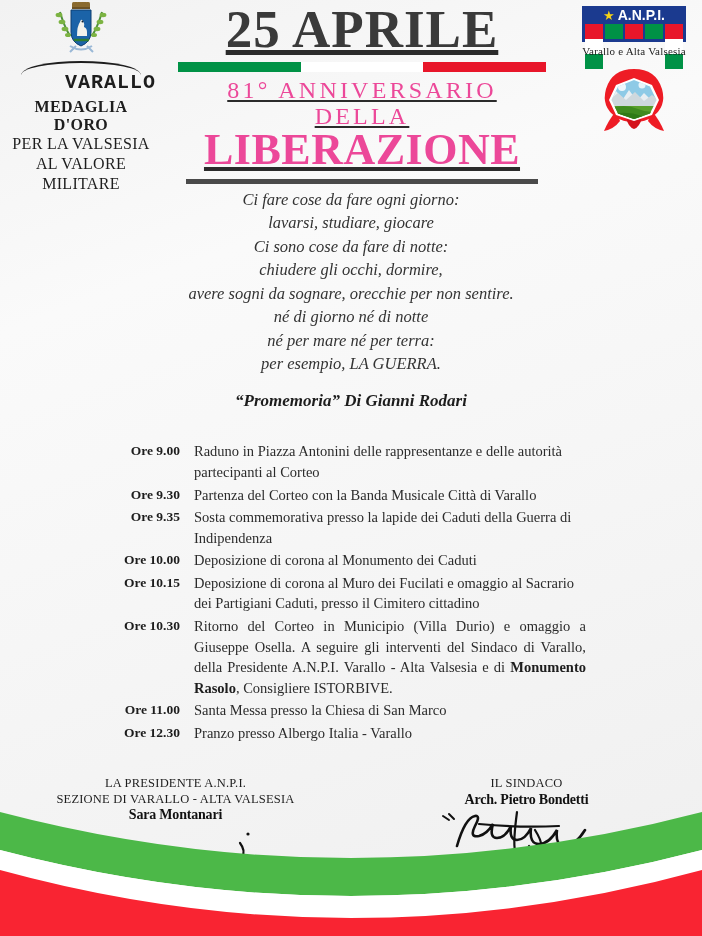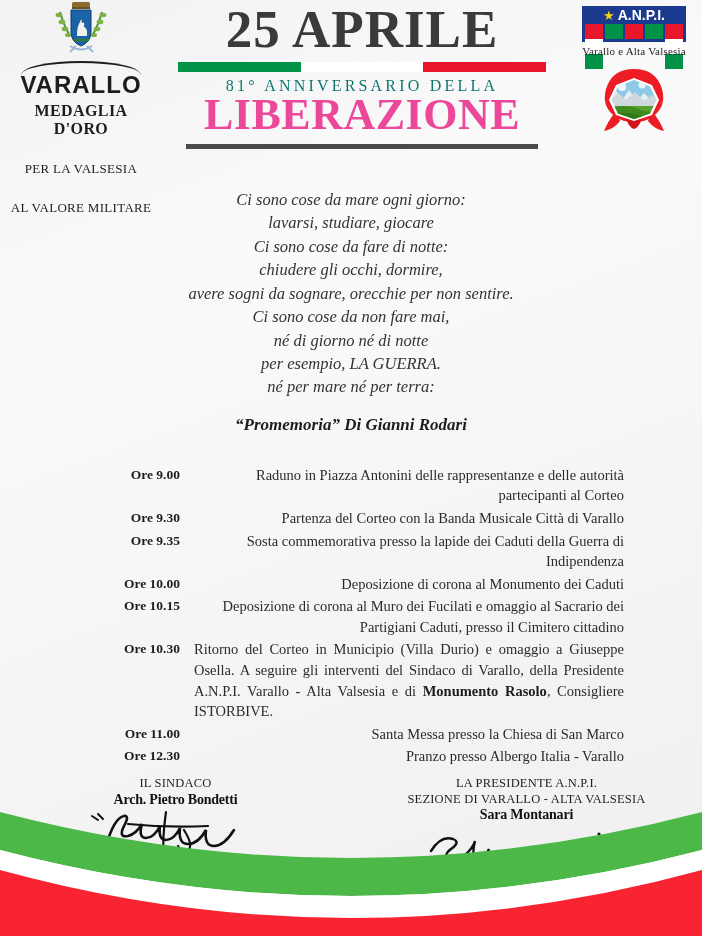--- a/index.html
+++ b/index.html
@@ -15,35 +15,35 @@
 
   .crest-block{position:absolute;left:6px;top:2px;width:150px;text-align:center;}
   .crest{width:62px;height:58px;margin:0 auto;position:relative;}
   .crest svg{display:block;}
   .wordmark{margin-top:1px;position:relative;}
   .wordmark .arc{
     width:120px;height:14px;margin:0 auto -4px auto;
     border-top:2.5px solid #1d1d1d;border-radius:50%/14px 14px 0 0;
   }
   .wordmark .name{
-    font-family:Liberation Sans, sans-serif;font-weight:700;font-size:24px;
-    letter-spacing:1px;color:#1d1d1d;line-height:1;
+    font-family:Liberation Mono, monospace;font-weight:700;font-size:20px;
+    letter-spacing:1px;color:#1d1d1d;line-height:1;text-align:right;
   }
   .motto1{font-family:"Liberation Serif",serif;font-weight:700;font-size:16px;letter-spacing:.4px;margin-top:5px;color:#1d1d1d;}
-  .motto2{font-family:"Liberation Serif",serif;font-size:13px;letter-spacing:.3px;line-height:1.25;color:#1d1d1d;margin-top:23px;}
-
-  .title-block{position:absolute;left:176px;top:4px;width:372px;text-align:center;}
+  .motto2{font-family:"Liberation Serif",serif;font-size:16px;letter-spacing:.3px;line-height:1.25;color:#1d1d1d;}
+
+  .title-block{position:absolute;left:176px;top:4px;width:372px;text-align:center;text-decoration:underline;}
   .t-main{
     font-family:"Liberation Serif",serif;font-weight:700;font-size:53px;line-height:.98;
     letter-spacing:1px;color:#3a3a3a;
   }
   .flagbar{display:flex;height:10px;margin:6px 2px 5px 2px;}
   .flagbar span{flex:1;}
   .t-sub{
-    font-family:"Liberation Serif",serif;font-size:16px;letter-spacing:3.2px;color:#0f766e;line-height:1.1;
+    font-family:"Liberation Serif",serif;font-size:24px;letter-spacing:3.2px;color:#ec4899;line-height:1.1;
   }
   .t-big{
     font-family:"Liberation Serif",serif;font-weight:700;font-size:44px;line-height:1;
     letter-spacing:.5px;color:#ec4899;margin-top:-2px;
   }
   .rule{height:5px;background:#4a4a4a;margin:7px 10px 0 10px;}
 
   .anpi-block{position:absolute;right:8px;top:6px;width:120px;text-align:center;}
   .anpi-logo{width:104px;margin:0 auto;}
   .anpi-bar{background:#1b3a8f;padding:2px 3px 2px 3px;display:flex;align-items:center;justify-content:center;gap:3px;}
@@ -56,27 +56,27 @@
   .scarf{width:76px;height:70px;margin:8px auto 0 auto;}
 
   
   .poem{margin:6px 0 0 0;text-align:center;font-style:italic;font-size:16.5px;line-height:1.42;color:#333;}
   .poem div{white-space:nowrap;}
   .poem-credit{
     text-align:center;font-weight:700;font-style:italic;font-size:17px;margin-top:16px;color:#1d1d1d;
   }
 
   
-  .schedule{margin:30px 0 8px 0;padding:0 78px 0 104px;}
+  .schedule{margin:30px 0 8px 0;padding:0 116px 0 104px;}
   .row{display:flex;margin-bottom:2px;}
   .time{
     flex:0 0 76px;text-align:right;padding-right:14px;font-weight:700;font-size:13.5px;
     color:#1d1d1d;line-height:1.42;white-space:nowrap;
   }
-  .desc{flex:1;font-size:14.5px;line-height:1.42;color:#2b2b2b;text-align:right;}
+  .desc{flex:1;font-size:14.5px;line-height:1.42;color:#2b2b2b;}
   .desc.justify{text-align:justify;}
   .desc b{font-weight:700;color:#1d1d1d;}
 
   
   .signatures{position:absolute;left:0;right:0;top:776px;display:flex;}
   .sig{flex:1;text-align:center;position:relative;}
   .sig .role{font-size:12.5px;letter-spacing:.2px;line-height:1.25;color:#1d1d1d;}
   .sig .person{font-weight:700;font-size:14px;color:#111;letter-spacing:-.2px;}
   .sig .scribble{height:46px;margin-top:-2px;}
   .sig .scribble svg{display:block;margin:0 auto;}
@@ -181,29 +181,28 @@
             <rect x="12" y="41" width="52" height="16" fill="#5aa02c"></rect>
             <path d="M12 44 q16 -6 30 0 q12 5 22 1 v14 h-52z" fill="#3f8a1f"></path>
             <path d="M12 50 q18 -5 34 1 q10 3 18 0 v8 h-52z" fill="#2f7a16"></path>
           </g>
         </svg>
       </div>
     </div>
   </div>
 
   <div class="poem">
-    <div>Ci sono cose da mare ogni giorno:</div>
+    <div>Ci fare cose da fare ogni giorno:</div>
     <div>lavarsi, studiare, giocare</div>
     <div>Ci sono cose da fare di notte:</div>
     <div>chiudere gli occhi, dormire,</div>
     <div>avere sogni da sognare, orecchie per non sentire.</div>
-    <div>Ci sono cose da non fare mai,</div>
     <div>né di giorno né di notte</div>
+    <div>né per mare né per terra:</div>
     <div>per esempio, LA GUERRA.</div>
-    <div>né per mare né per terra:</div>
   </div>
   <div class="poem-credit">“Promemoria” Di Gianni Rodari</div>
 
   <div class="schedule" id="schedule">
       <div class="row">
         <div class="time">Ore 9.00</div>
         <div class="desc">Raduno in Piazza Antonini delle rappresentanze e delle autorità partecipanti al Corteo</div>
       </div>
       <div class="row">
         <div class="time">Ore 9.30</div>
@@ -229,46 +228,46 @@
         <div class="time">Ore 11.00</div>
         <div class="desc">Santa Messa presso la Chiesa di San Marco</div>
       </div>
       <div class="row">
         <div class="time">Ore 12.30</div>
         <div class="desc">Pranzo presso Albergo Italia - Varallo</div>
       </div>
     </div>
 
   <div class="signatures">
+    <div class="sig">
+      <div class="role">LA PRESIDENTE A.N.P.I.</div>
+      <div class="role">SEZIONE DI VARALLO - ALTA VALSESIA</div>
+      <div class="person">Sara Montanari</div>
+      <div class="scribble">
+        <svg viewBox="0 0 220 46" width="220" height="46">
+          <path d="M14 30 q10 -16 22 -12 q8 3 -2 10 q-8 6 -2 10 q6 4 16 -4 q8 -7 10 -14 q-4 16 2 18 q6 2 12 -10 q-4 14 2 14 q6 0 10 -12 q-2 12 4 12 q6 0 10 -11 q-2 11 4 11 q6 0 12 -10 q-4 12 4 12 q10 0 22 -12" stroke="#111" stroke-width="2.4" fill="none" stroke-linecap="round"></path>
+          <path d="M174 22 q6 8 2 14" stroke="#111" stroke-width="2.2" fill="none" stroke-linecap="round"></path>
+          <circle cx="182" cy="13" r="1.6" fill="#111"></circle>
+          <circle cx="38" cy="42" r="1.3" fill="#111"></circle>
+        </svg>
+      </div>
+    </div>
     <div class="sig">
       <div class="role">IL SINDACO</div>
       <div class="person">Arch. Pietro Bondetti</div>
       <div class="scribble">
         <svg viewBox="0 0 220 46" width="220" height="46">
           <path d="M40 40 q8 -28 18 -30 q6 -1 0 10 q-6 12 4 10 q8 -2 14 -12 q-4 14 4 14 q8 0 14 -12 q-2 14 6 14 q8 0 14 -12 q-2 16 8 16 q10 0 18 -14 q-2 16 8 16 q10 0 20 -16" stroke="#111" stroke-width="2.6" fill="none" stroke-linecap="round"></path>
           <path d="M62 18 q40 4 80 2" stroke="#111" stroke-width="2.2" fill="none" stroke-linecap="round"></path>
           <path d="M100 6 q-4 30 -2 38" stroke="#111" stroke-width="2.2" fill="none" stroke-linecap="round"></path>
           <path d="M118 24 q10 16 4 20 q-6 4 -10 -4" stroke="#111" stroke-width="2.2" fill="none" stroke-linecap="round"></path>
           <path d="M26 10 l6 4 M32 8 l5 5" stroke="#111" stroke-width="2" stroke-linecap="round"></path>
         </svg>
       </div>
     </div>
-    <div class="sig">
-      <div class="role">LA PRESIDENTE A.N.P.I.</div>
-      <div class="role">SEZIONE DI VARALLO - ALTA VALSESIA</div>
-      <div class="person">Sara Montanari</div>
-      <div class="scribble">
-        <svg viewBox="0 0 220 46" width="220" height="46">
-          <path d="M14 30 q10 -16 22 -12 q8 3 -2 10 q-8 6 -2 10 q6 4 16 -4 q8 -7 10 -14 q-4 16 2 18 q6 2 12 -10 q-4 14 2 14 q6 0 10 -12 q-2 12 4 12 q6 0 10 -11 q-2 11 4 11 q6 0 12 -10 q-4 12 4 12 q10 0 22 -12" stroke="#111" stroke-width="2.4" fill="none" stroke-linecap="round"></path>
-          <path d="M174 22 q6 8 2 14" stroke="#111" stroke-width="2.2" fill="none" stroke-linecap="round"></path>
-          <circle cx="182" cy="13" r="1.6" fill="#111"></circle>
-          <circle cx="38" cy="42" r="1.3" fill="#111"></circle>
-        </svg>
-      </div>
-    </div>
   </div>
 
   <div class="wave">
     <svg viewBox="0 0 702 160" preserveAspectRatio="none">
       <path d="M0 36 Q351 128 702 36 L702 74 Q351 166 0 74 Z" fill="#4cb848"></path>
       <path d="M0 74 Q351 166 702 74 L702 104 Q351 196 0 104 Z" fill="#ffffff"></path>
       <path d="M0 94 Q351 190 702 94 L702 160 L0 160 Z" fill="#f92432"></path>
     </svg>
   </div>
 

